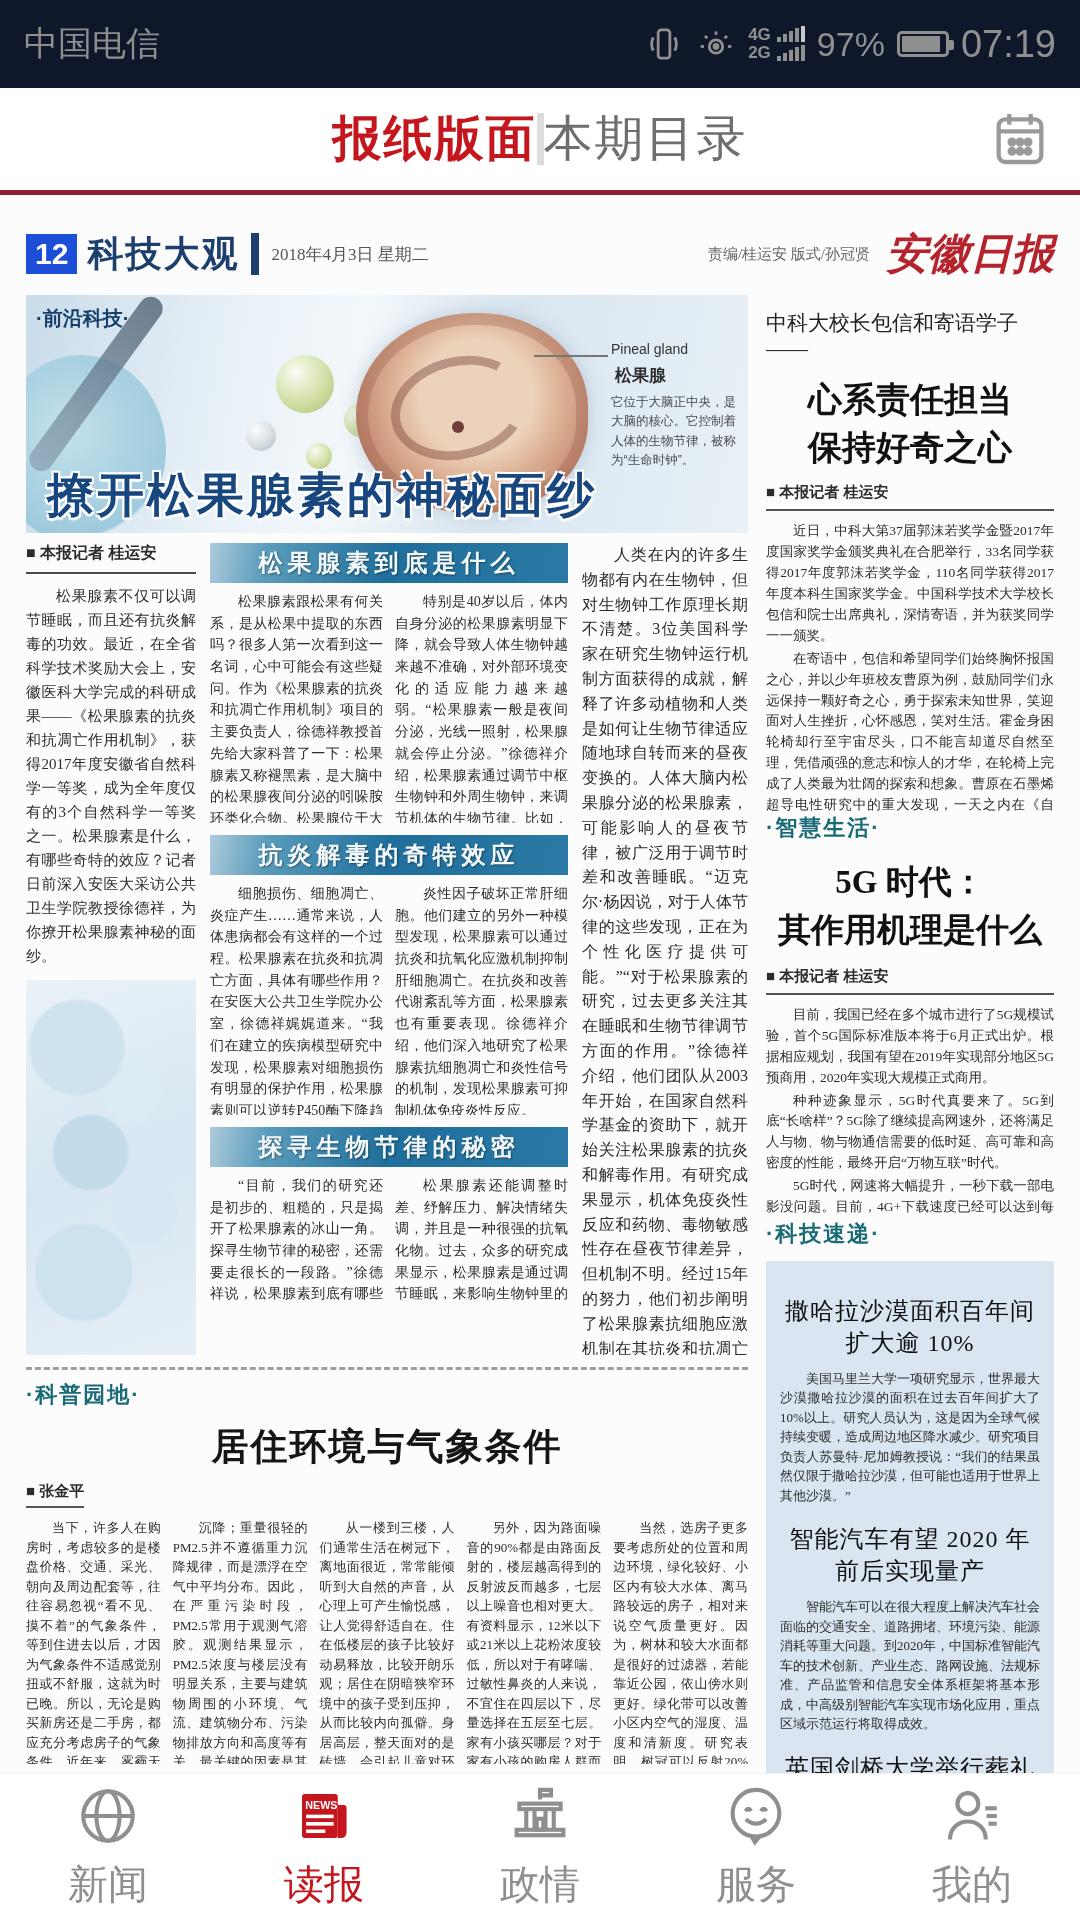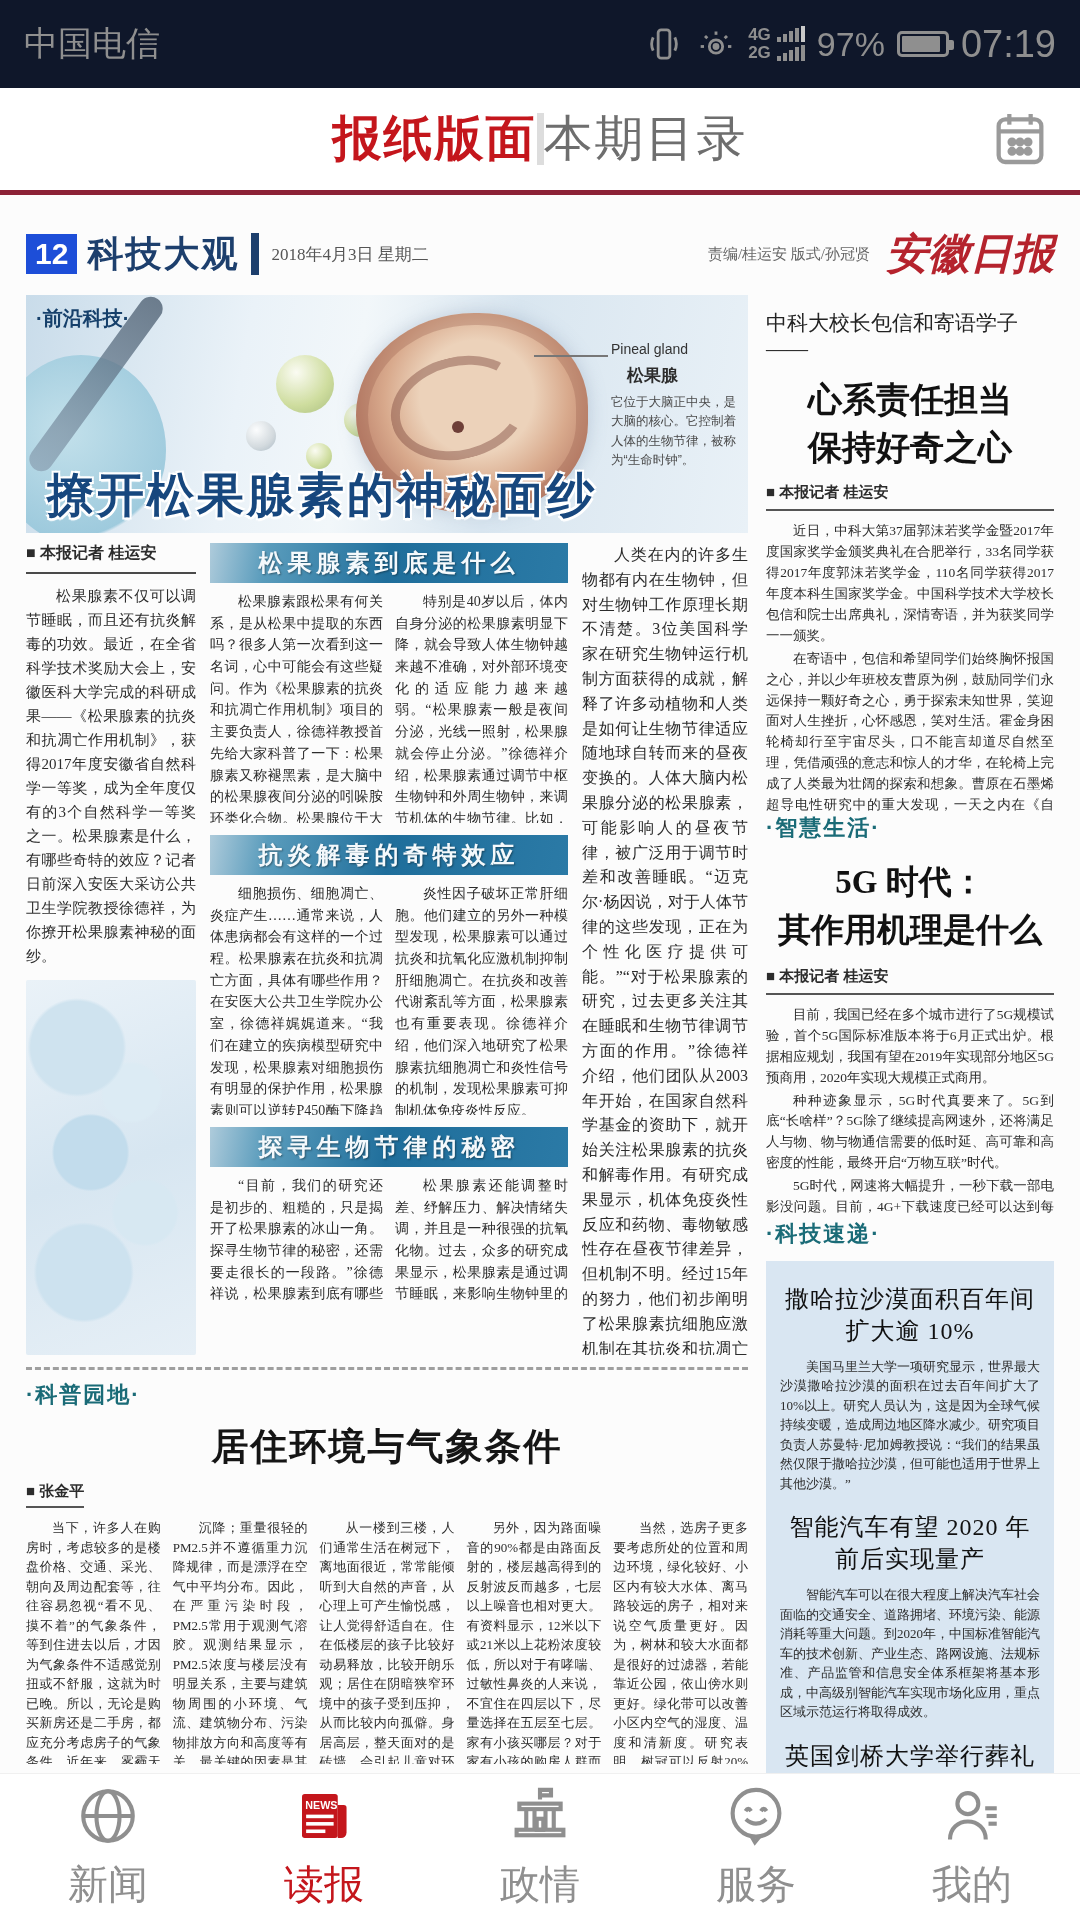--- a/index.html
+++ b/index.html
@@ -62,21 +62,21 @@
   .mol .m4{left:70px;top:118px;width:26px;height:26px}
   .brain{position:absolute;left:330px;top:18px;width:232px;height:200px;border-radius:52% 48% 46% 50%;
          background:radial-gradient(circle at 52% 42%,#ecd2ba 0 34%,#d8a98c 55%,#bb7f69 78%,#a5685a);
          box-shadow:inset 0 0 0 12px rgba(148,88,72,.30), 0 0 18px rgba(120,140,170,.35)}
   .brain::before{content:"";position:absolute;left:34px;top:44px;width:120px;height:84px;border-radius:50%;
          border:9px solid rgba(126,74,62,.45);border-right-color:transparent;transform:rotate(-14deg)}
   .brain::after{content:"";position:absolute;left:96px;top:108px;width:12px;height:12px;border-radius:50%;background:#6e3f38}
   .pineal-line{position:absolute;left:508px;top:60px;width:74px;height:2px;background:#777}
   .pineal{position:absolute;left:585px;top:46px;width:132px;font-family:"Liberation Sans",sans-serif}
   .p-en{font-size:14px;color:#333}
-  .p-cn{font-size:17px;font-weight:700;margin:7px 16px 6px}
+  .p-cn{font-size:17px;font-weight:700;margin:7px 4px 6px}
   .p-desc{font-size:12.5px;color:#4a4a4a;line-height:1.55}
   .hero-head{position:absolute;left:0;right:130px;bottom:6px;text-align:center;font-size:47px;font-weight:800;
              color:#17477e;letter-spacing:3px;font-family:"Liberation Sans",sans-serif;
              text-shadow:2px 2px 0 #fff,-2px -2px 0 #fff,2px -2px 0 #fff,-2px 2px 0 #fff,0 3px 1px rgba(255,255,255,.9)}
 
   
   .lead-body{display:flex;gap:14px;height:812px;margin-top:10px;overflow:hidden}
   .l-c1{width:170px;flex:none;display:flex;flex-direction:column}
   .byline{font-size:16px;font-weight:700;border-bottom:2px solid #4a4a4a;padding-bottom:8px;margin-bottom:10px;font-family:"Liberation Sans",sans-serif}
   .intro{font-size:15px;line-height:1.6;text-align:justify}
@@ -108,21 +108,21 @@
   .g-cols>div{flex:1;min-width:0}
 
   
   .r-kicker{font-size:21px;margin-top:14px;color:#222}
   .r-head{font-size:34px;font-weight:800;text-align:center;line-height:1.4;margin:14px 0 12px;color:#111}
   .r-byline{font-size:15px;font-weight:700;border-bottom:2px solid #555;padding-bottom:7px;margin-bottom:10px;font-family:"Liberation Sans",sans-serif}
   .r-body{font-size:13.5px;line-height:1.55;text-align:justify;height:292px;overflow:hidden}
   .r-body p,.g5-body p,.t-body p{margin:0 0 2px;text-indent:2em}
   .g5-head{font-size:33px;font-weight:800;text-align:center;line-height:1.45;margin:16px 0 12px;color:#111}
   .g5-body{font-size:13.5px;line-height:1.55;text-align:justify;height:214px;overflow:hidden}
-  .tech-panel{background:#d9e6f2;margin-top:12px;padding:4px 14px 14px;height:524px;box-sizing:border-box;overflow:hidden}
+  .tech-panel{background:#d9e6f2;margin-top:12px;padding:16px 14px 14px;height:524px;box-sizing:border-box;overflow:hidden}
   .t-title{font-size:24px;text-align:center;margin:18px 0 10px;color:#111;letter-spacing:1px;font-weight:400}
   .t-body{font-size:13px;line-height:1.5;text-align:justify}
 
   
   .nav{position:absolute;left:0;right:0;top:1773px;height:147px;background:#fff;display:flex;border-top:1px solid #f0f0f0}
   .nav-item{flex:1;display:flex;flex-direction:column;align-items:center;justify-content:center;gap:8px;color:#8f8f8f;font-size:40px}
   .nav-item.active{color:#c4161c}
   .nav-item svg{width:66px;height:66px;stroke:currentColor;fill:none;stroke-width:1.5}
 </style>
 </head>

